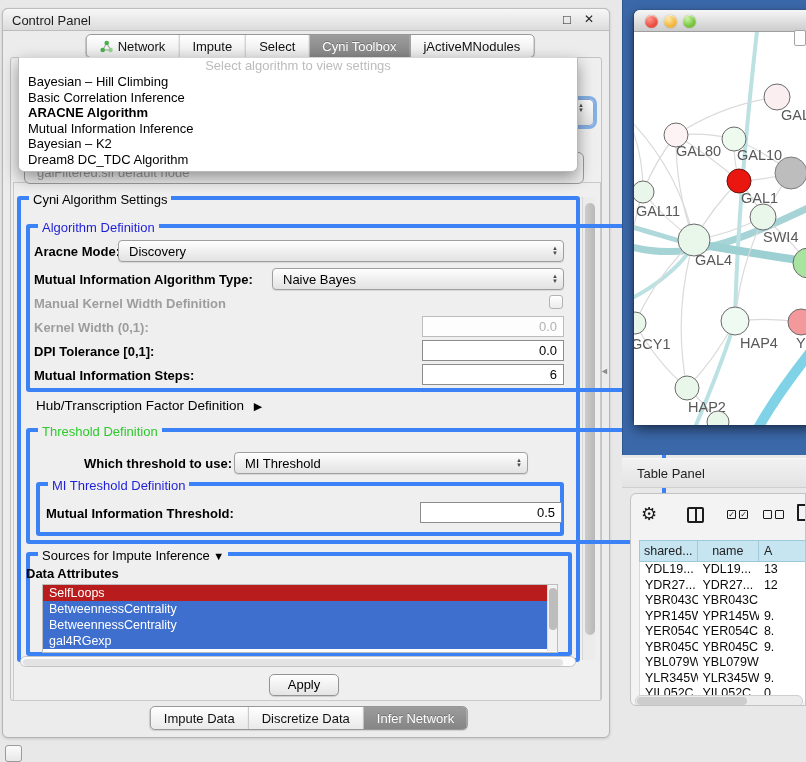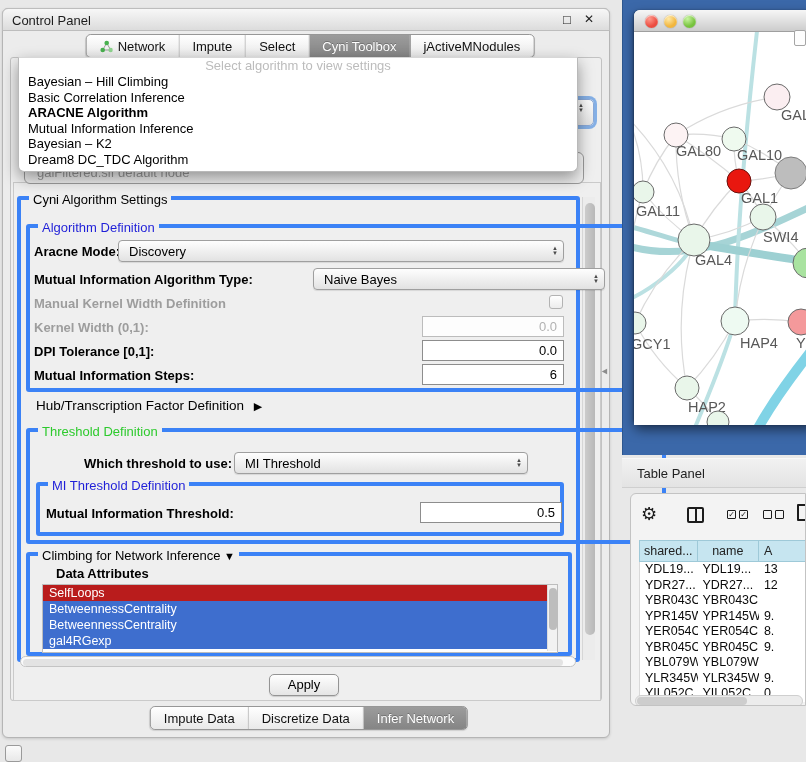--- a/index.html
+++ b/index.html
@@ -221,21 +221,21 @@
   </div>
   <div class="lbl" style="left:34px; top:244px;">Aracne Mode:</div>
   <div class="combo" style="left:118px; top:240px; width:446px;">
     <div class="val">Discovery</div>
     <div class="stepper">
         <span>▲</span>
         <span>▼</span>
       </div>
   </div>
   <div class="lbl" style="left:34px; top:272px;">Mutual Information Algorithm Type:</div>
-  <div class="combo" style="left:272px; top:268px; width:292px;margin-left:41px;">
+  <div class="combo" style="left:272px; top:268px; width:292px;">
     <div class="val">Naive Bayes</div>
     <div class="stepper">
         <span>▲</span>
         <span>▼</span>
       </div>
   </div>
   <div class="lbl disabled" style="left:34px; top:296px;">Manual Kernel Width Definition</div>
   <div class="checkbox" style="left:549px; top:295px;"></div>
   <div class="lbl disabled plain" style="left:34px; top:320px; font-weight:bold;">Kernel Width (0,1):</div>
   <div class="field disabled" style="left:422px; top:316px; width:142px;">0.0</div>
@@ -261,25 +261,25 @@
       </div>
   </div>
   <div class="groupbox" style="left:36px; top:482px; width:528px; height:54px;">
     <div class="gtitle" id="mi-threshold-title" style="color: rgb(31, 31, 216);">MI Threshold Definition</div>
   </div>
   <div class="lbl" style="left:46px; top:506px;">Mutual Information Threshold:</div>
   <div class="field" style="left:420px; top:502px; width:142px;">0.5</div>
 
   <div class="groupbox" style="left:26px; top:552px; width:546px; height:104px;">
     <div class="gtitle" style="color:#000;">
-      <span>Climbing for Network Inference</span>
+      <span>Sources for Impute Inference</span>
       <span class="arrow-glyph">▼</span>
     </div>
   </div>
-  <div class="lbl" style="left:48px; top:566px;padding-left:8px;">Data Attributes</div>
+  <div class="lbl" style="left:18px; top:566px;padding-left:8px;">Data Attributes</div>
   <div class="listbox" id="attr-list">
       <div class="attr-item" style="background: #b91c1c;">SelfLoops</div>
       <div class="attr-item" style="background: rgb(62, 110, 206);">BetweennessCentrality</div>
       <div class="attr-item" style="background: rgb(62, 110, 206);">BetweennessCentrality</div>
       <div class="attr-item" style="background: rgb(62, 110, 206);">gal4RGexp</div>
     </div>
   <div class="list-vscroll">
     <div class="list-vthumb"></div>
   </div>
   <div class="hscroll">

